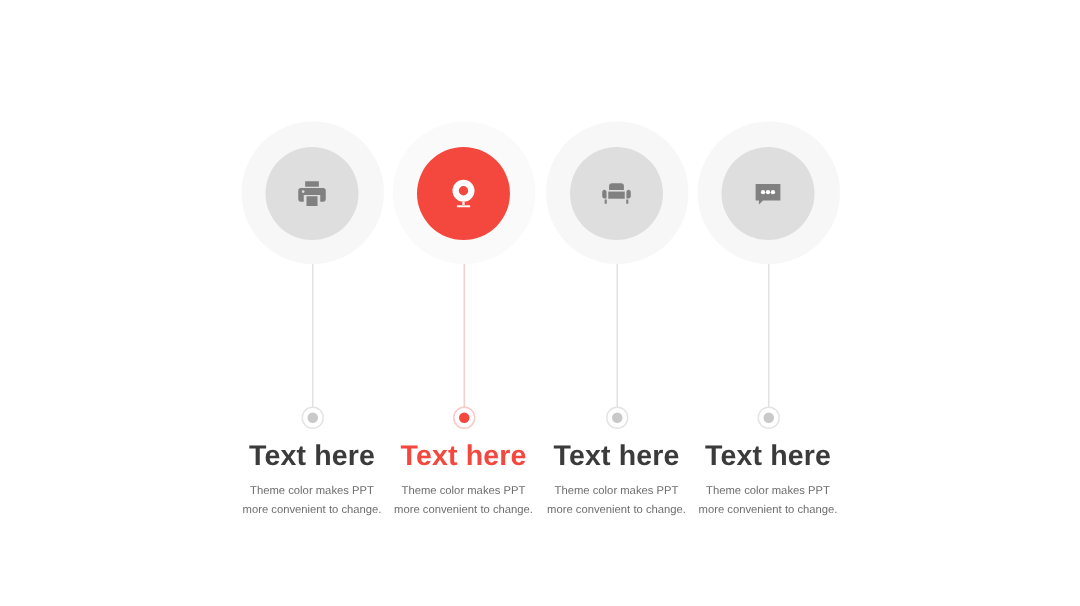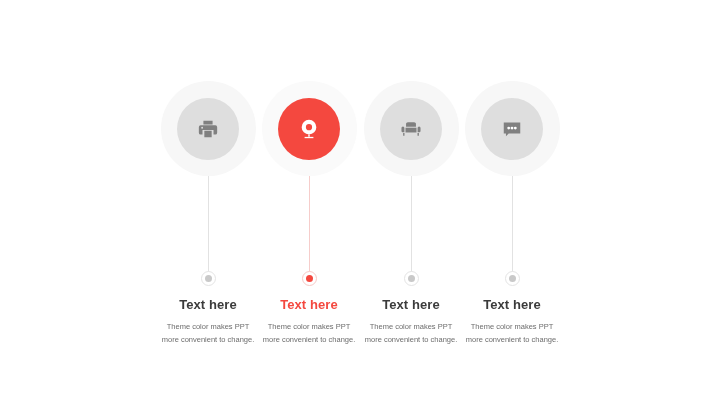--- a/index.html
+++ b/index.html
@@ -121,21 +121,21 @@
 
   
   .text-block {
     position: absolute;
     left: -12px;
     top: 297px;
     width: 126px;
     text-align: center;
   }
   .heading {
-    font-size: 13px;
+    font-size: 19px;
     font-weight: bold;
     color: #3b3b3b;
     line-height: 16px;
     letter-spacing: 0.1px;
     margin: 0 0 7px 0;
   }
   .heading.accent {
     color: #f4483f;
   }
   .body-text {

